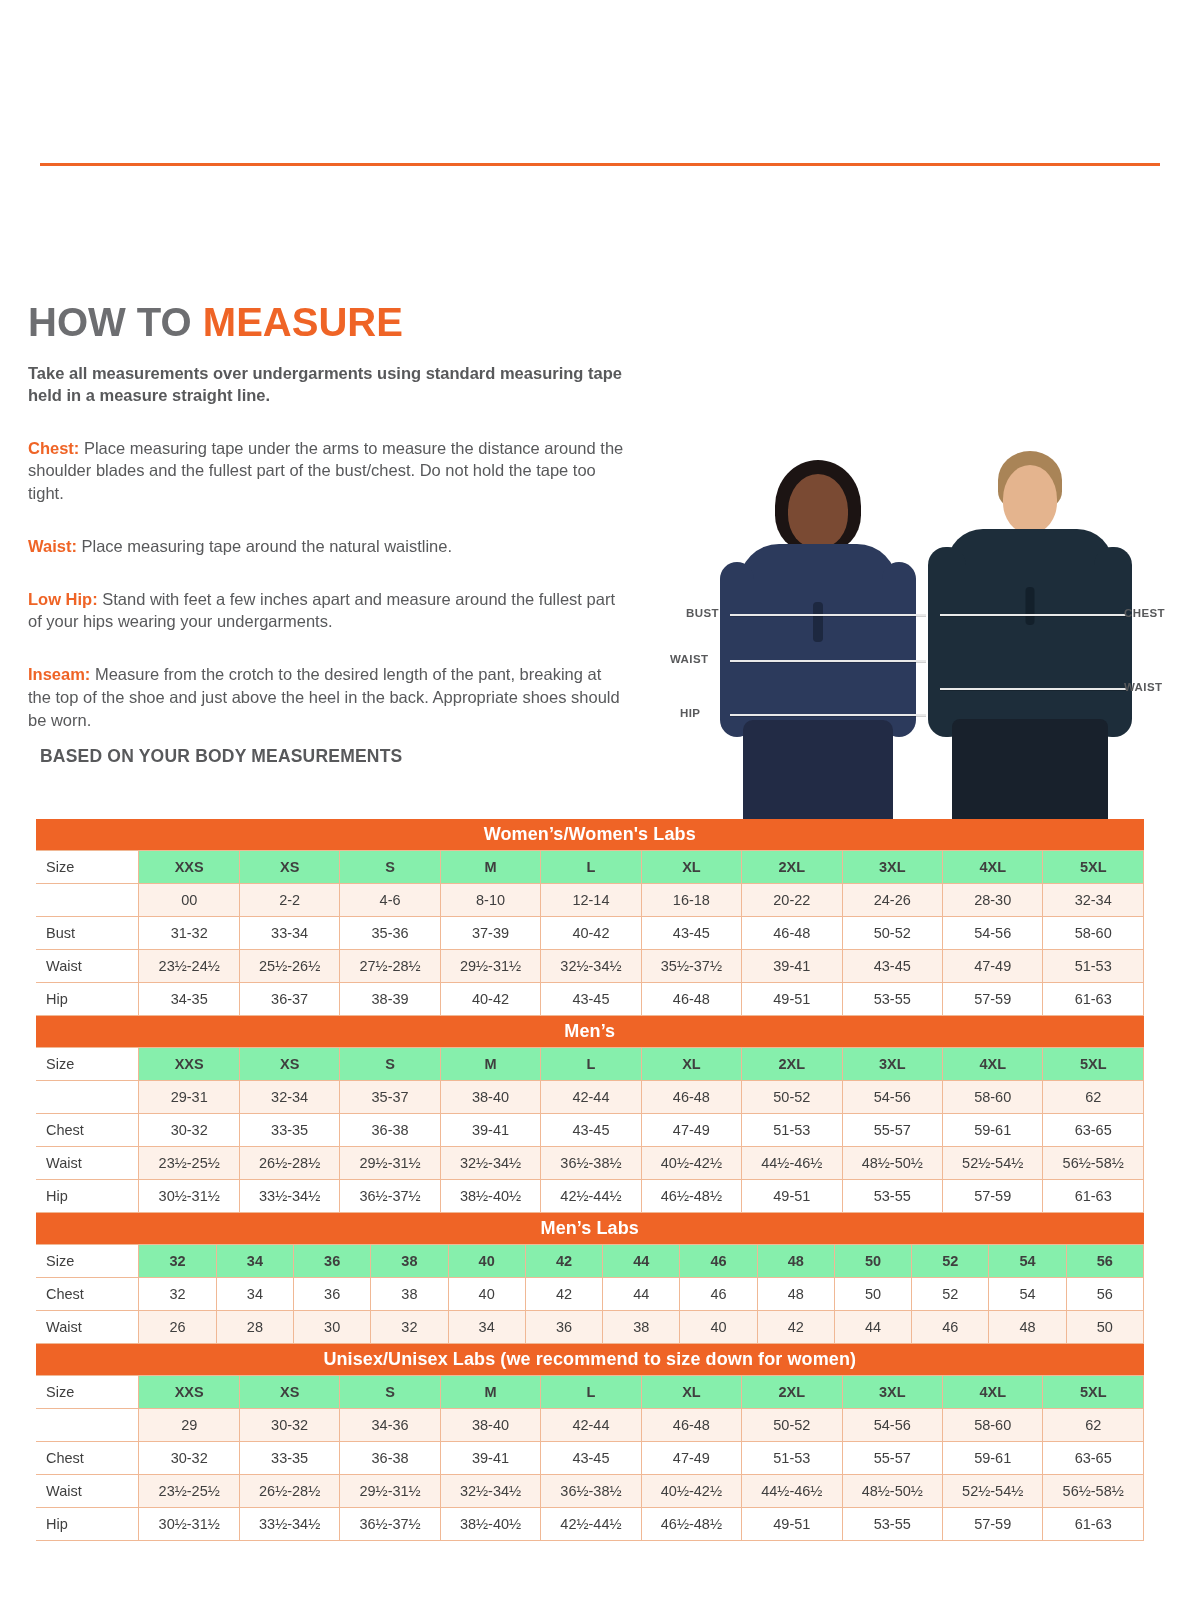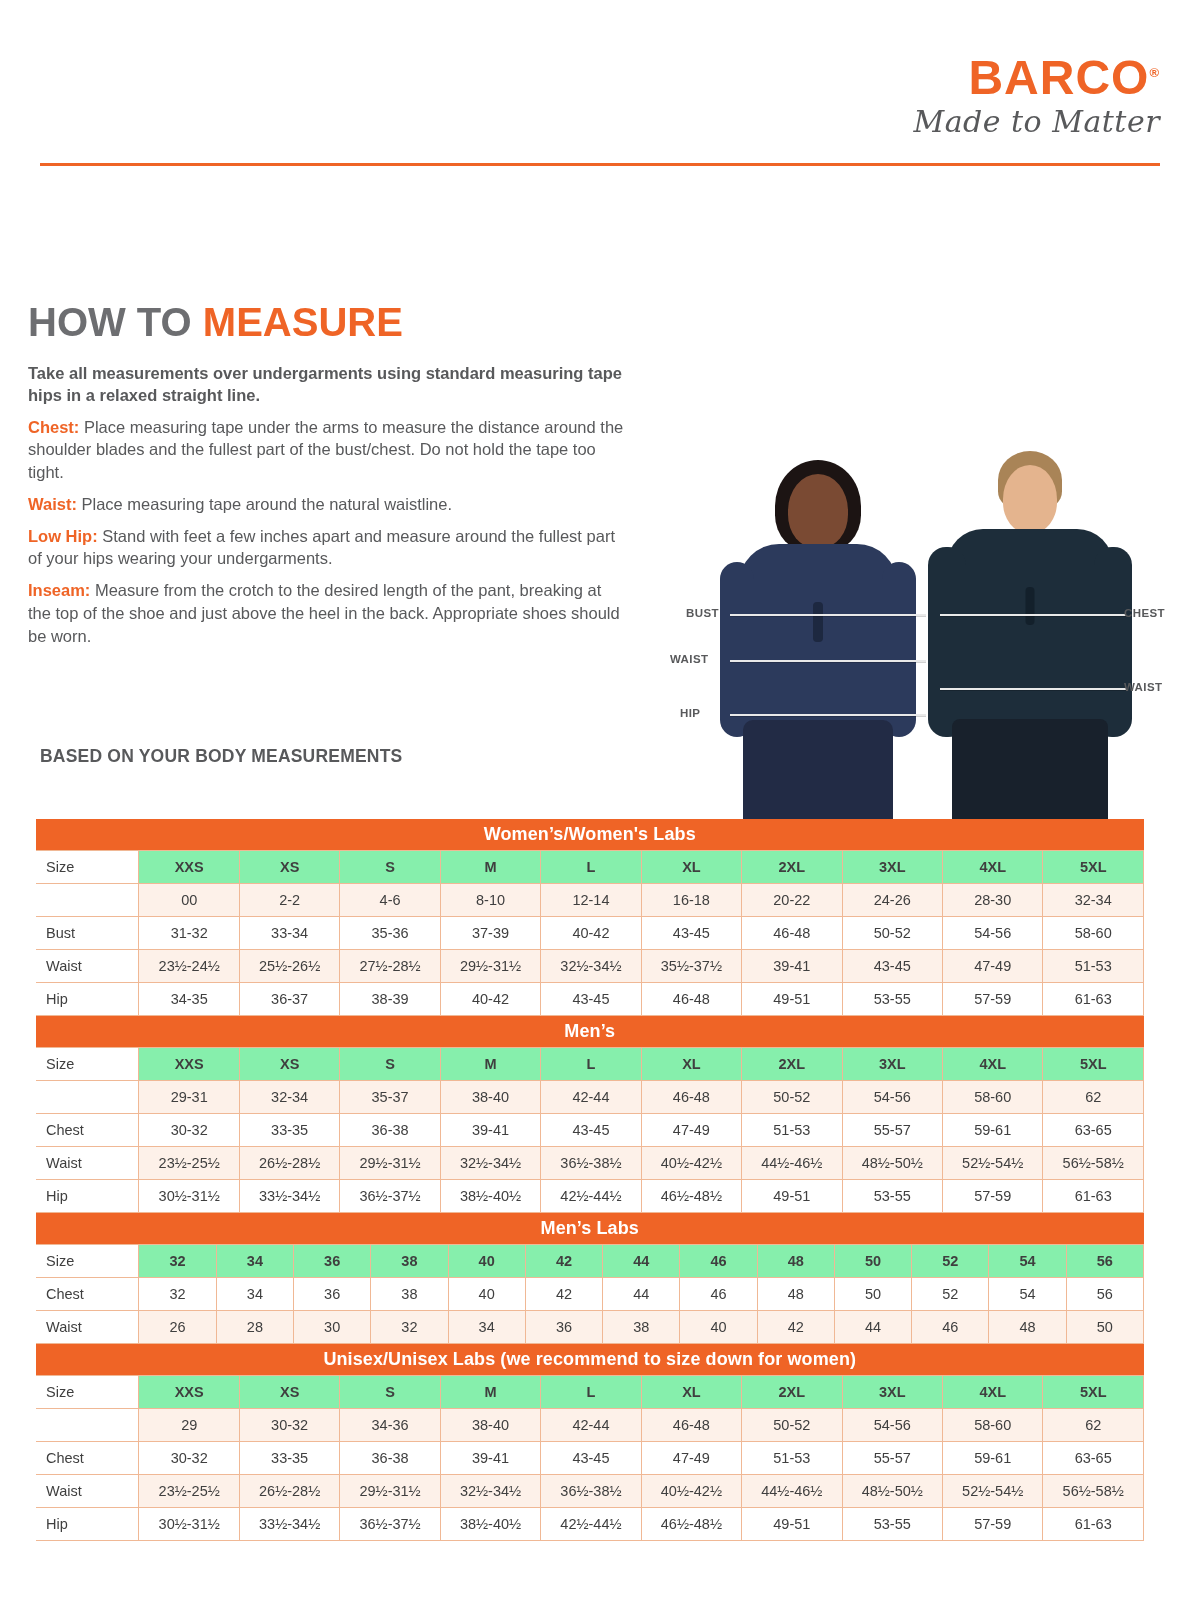--- a/index.html
+++ b/index.html
@@ -99,21 +99,21 @@
   .howto-lead {
     font-size: 16.5px;
     font-weight: 700;
     color: #58595b;
     line-height: 1.35;
     margin-top: 18px;
   }
   .howto p {
     font-size: 16.5px;
     line-height: 1.38;
-    margin: 9px 0 0 0;
+    margin: 30px 0 0 0;
     color: #58595b;
   }
   .howto p .lbl {
     color: #ef6426;
     font-weight: 700;
   }
 
   
   .models {
     position: absolute;
@@ -243,30 +243,26 @@
     background: #ffffff;
   }
   .tbl-wrap { margin-bottom: 0; }
 </style>
 </head>
 <body>
 
 <div class="page">
 
   <div class="header">
-    <div class="brand">
-      <div class="brand-name"><span>BARCO</span><span class="brand-reg">®</span></div>
-      <div class="brand-tag">Made to Matter</div>
-    </div>
     <div class="header-rule"></div>
   </div>
 
   <div class="howto">
     <div class="h2"><span>HOW TO </span><span class="accent">MEASURE</span></div>
-    <div class="howto-lead">Take all measurements over undergarments using standard measuring tape hips in a relaxed straight line.</div>
+    <div class="howto-lead">Take all measurements over undergarments using standard measuring tape held in a measure straight line.</div>
 
     <p><span class="lbl">Chest:</span><span> Place measuring tape under the arms to measure the distance around the shoulder blades and the fullest part of the bust/chest. Do not hold the tape too tight.</span></p>
     <p><span class="lbl">Waist:</span><span> Place measuring tape around the natural waistline.</span></p>
     <p><span class="lbl">Low Hip:</span><span> Stand with feet a few inches apart and measure around the fullest part of your hips wearing your undergarments.</span></p>
     <p><span class="lbl">Inseam:</span><span> Measure from the crotch to the desired length of the pant, breaking at the top of the shoe and just above the heel in the back. Appropriate shoes should be worn.</span></p>
   </div>
 
   <div class="models">
 
     <div class="model model-w">

